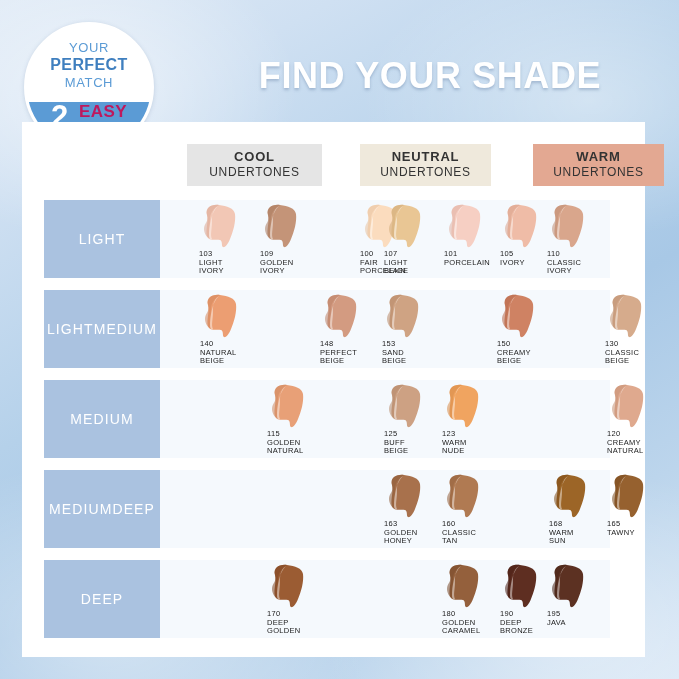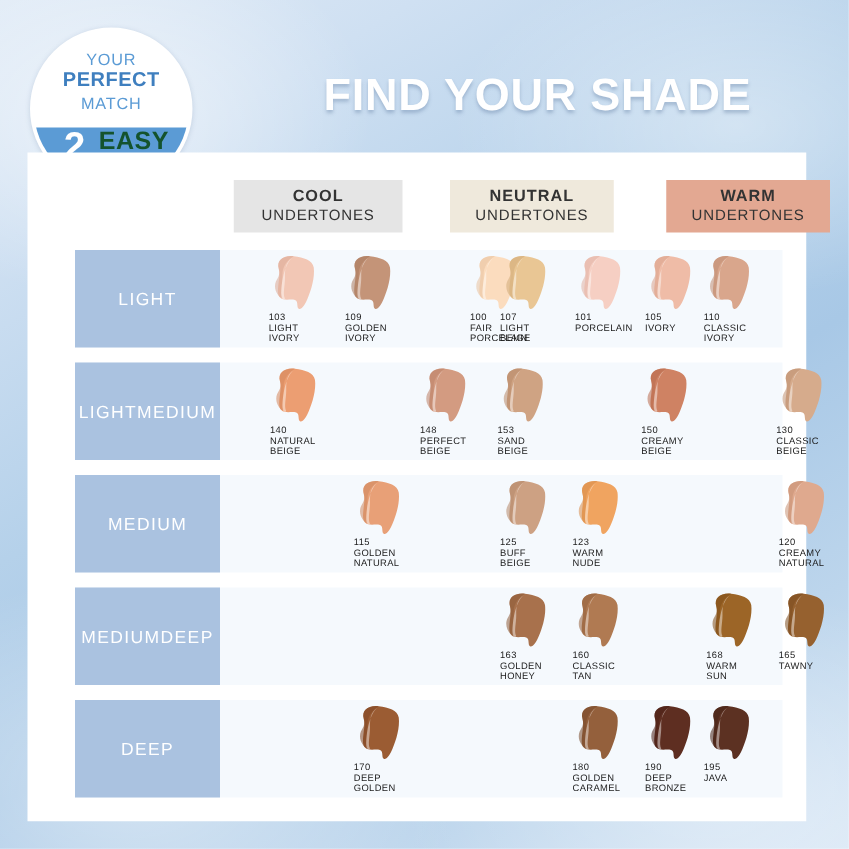--- a/index.html
+++ b/index.html
@@ -34,36 +34,36 @@
     position:absolute;left:24px;top:22px;width:124px;height:124px;border-radius:50%;
     background:#ffffff;border:3px solid #ffffff;overflow:hidden;
     box-shadow:0 1px 4px rgba(90,120,160,.25);
   }
   .badge-top{position:absolute;left:0;top:0;width:100%;height:62%;background:#ffffff;}
   .badge-bot{position:absolute;left:0;top:62%;width:100%;height:38%;background:#5b9bd5;}
   .badge-your{position:absolute;left:0;top:15px;width:100%;text-align:center;font-size:13px;color:#5b9bd5;letter-spacing:.6px;}
   .badge-perfect{position:absolute;left:0;top:31px;width:100%;text-align:center;font-size:16px;font-weight:bold;color:#3f7fbf;letter-spacing:.4px;}
   .badge-match{position:absolute;left:0;top:50px;width:100%;text-align:center;font-size:13px;color:#5b9bd5;letter-spacing:.6px;}
   .badge-two{position:absolute;left:24px;top:76px;font-size:31px;font-weight:bold;color:#ffffff;line-height:1;}
-  .badge-easy{position:absolute;left:52px;top:78px;font-size:20px;font-weight:bold;color:#14532d;letter-spacing:.4px;line-height:1;}
+  .badge-easy{position:absolute;left:52px;top:78px;font-size:17px;font-weight:bold;color:#be185d;letter-spacing:.4px;line-height:1;}
   .badge-steps{position:absolute;left:52px;top:97px;font-size:15px;font-weight:bold;color:#ffffff;letter-spacing:.4px;line-height:1;}
 
   
   .card{
     position:absolute;left:22px;top:122px;width:623px;height:535px;
     background:#ffffff;
   }
 
   
   .ut{position:absolute;top:22px;height:42px;text-align:center;padding-top:5px;box-sizing:border-box;}
   .ut .ut-main{font-size:13px;font-weight:bold;color:#333333;letter-spacing:.8px;line-height:16px;}
   .ut .ut-sub{font-size:12px;color:#333333;letter-spacing:.7px;line-height:15px;}
 
   
-  .row{position:absolute;left:38px;width:566px;height:78px;background:#f5f9fd;}
+  .row{position:absolute;left:22px;width:566px;height:78px;background:#f5f9fd;}
   .row-label{
     position:absolute;left:22px;width:116px;height:78px;background:#aac2e0;
     display:flex;align-items:center;justify-content:center;text-align:center;
     color:#ffffff;font-size:14px;letter-spacing:1.1px;line-height:17px;
   }
 
   
   .sw{position:absolute;width:47px;}
   .sw .blob{position:relative;width:42px;height:46px;}
   .sw .blob svg{display:block;width:42px;height:46px;}

